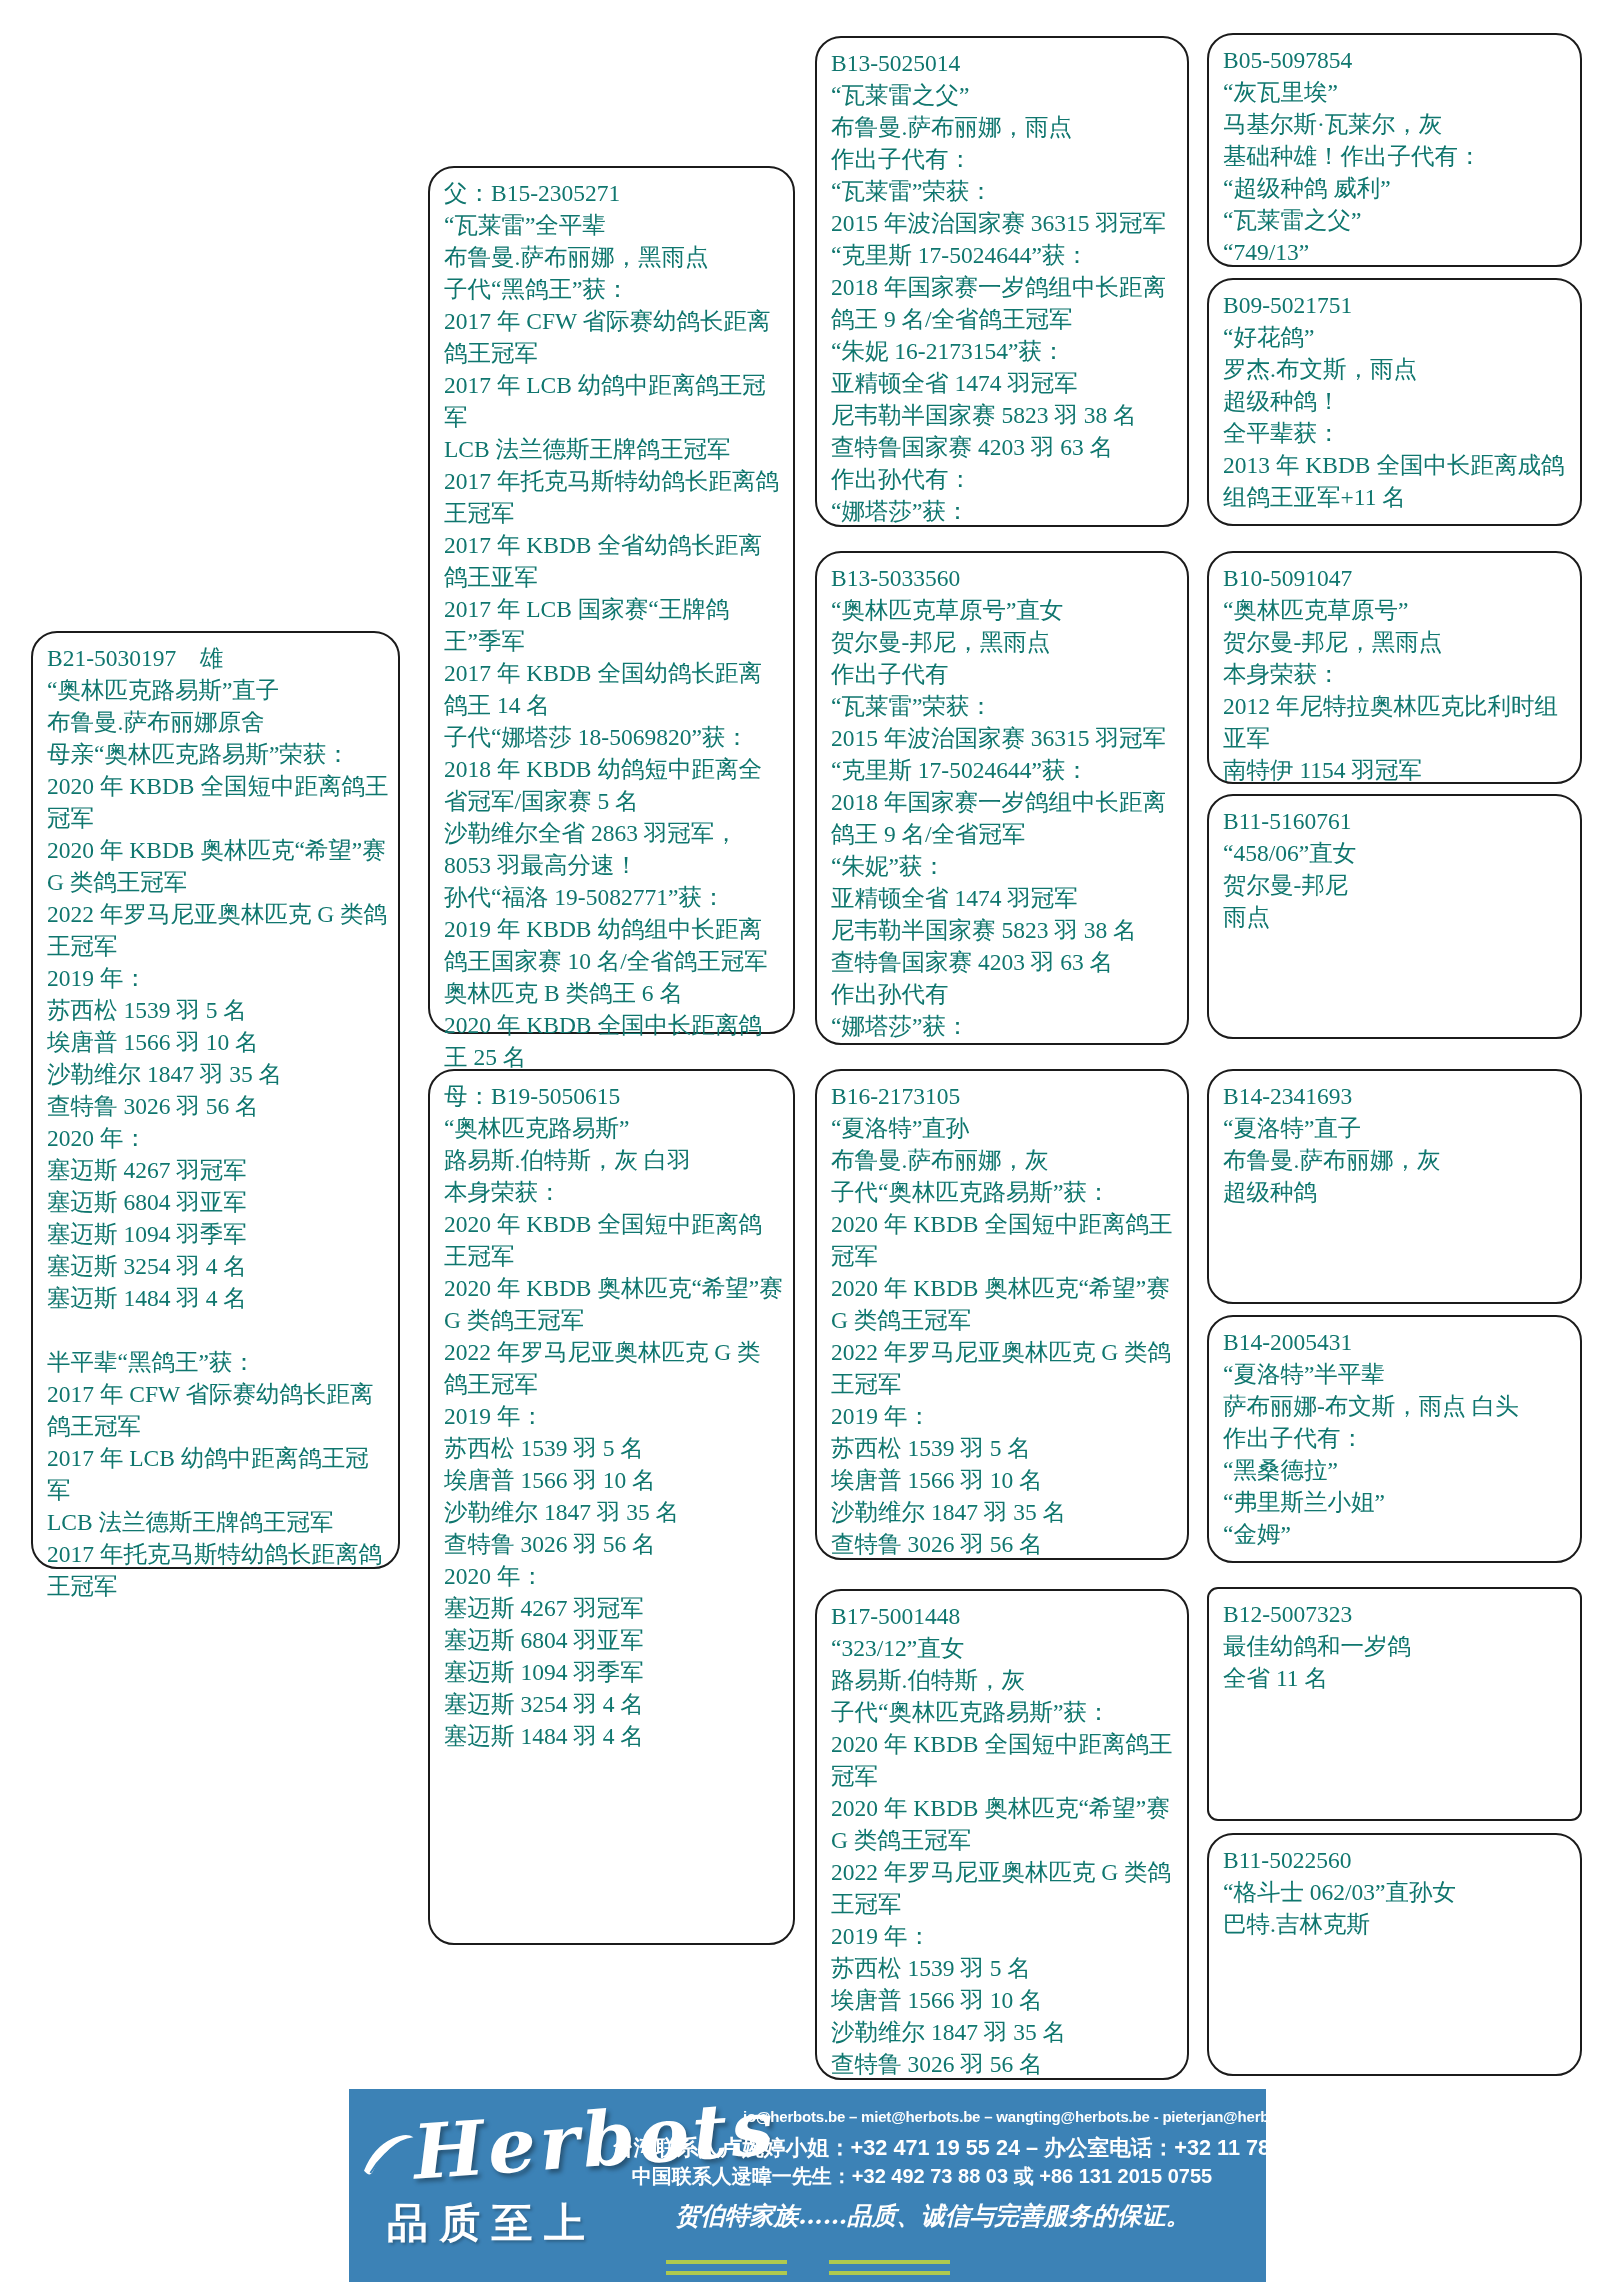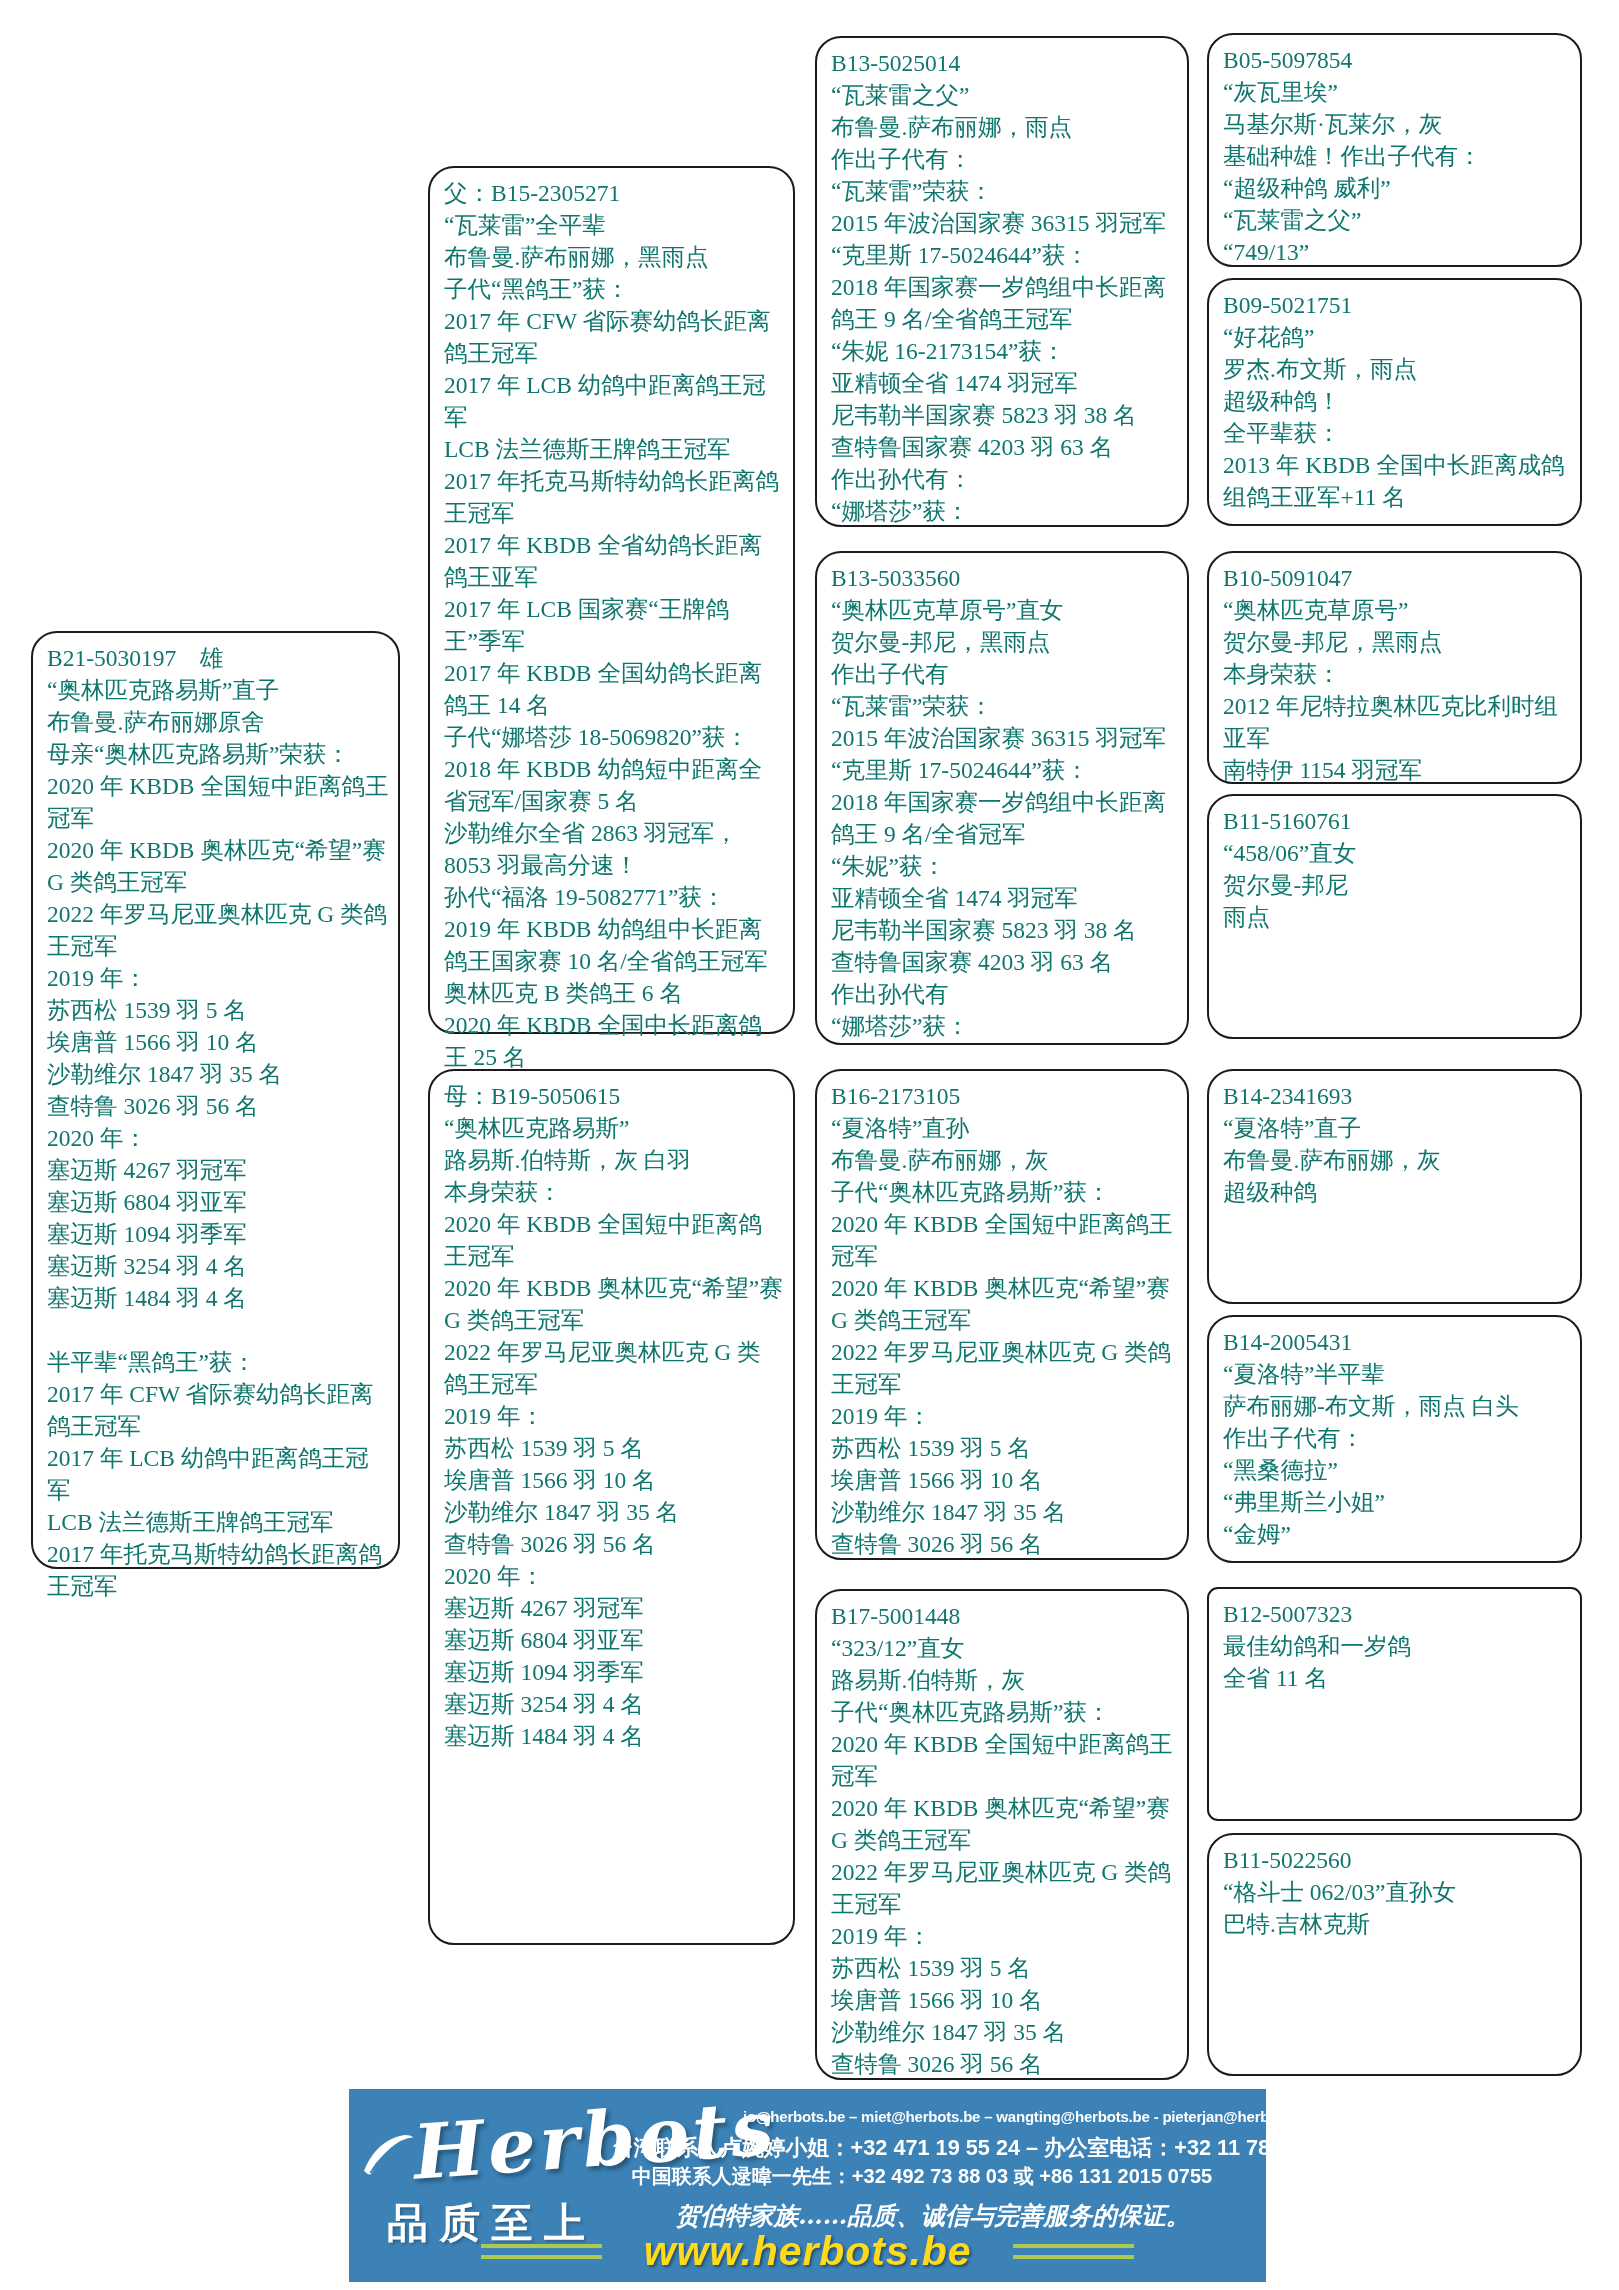--- a/index.html
+++ b/index.html
@@ -236,19 +236,18 @@
       </span>
       <span class="logo-text">Herbots</span>
     </div>
     <div class="logo-sub">品质至上</div>
     <div class="em-line">jo@herbots.be – miet@herbots.be – wangting@herbots.be - pieterjan@herbots.be</div>
     <div class="ct-line2">台湾联系人卢婉婷小姐：+32 471 19 55 24 – 办公室电话：+32 11 78 91 90</div>
     <div class="ct-line3">中国联系人逯暐一先生：+32 492 73 88 03 或 +86 131 2015 0755</div>
     <div class="tagline">贺伯特家族……品质、诚信与完善服务的保证。</div>
     <div class="www-row">
       <span class="dbl-line"></span>
-      <span class="website">www.herbots.be</span>
       <span class="dbl-line"></span>
     </div>
   </div>
 
 </div>
 
 
 </body></html>

